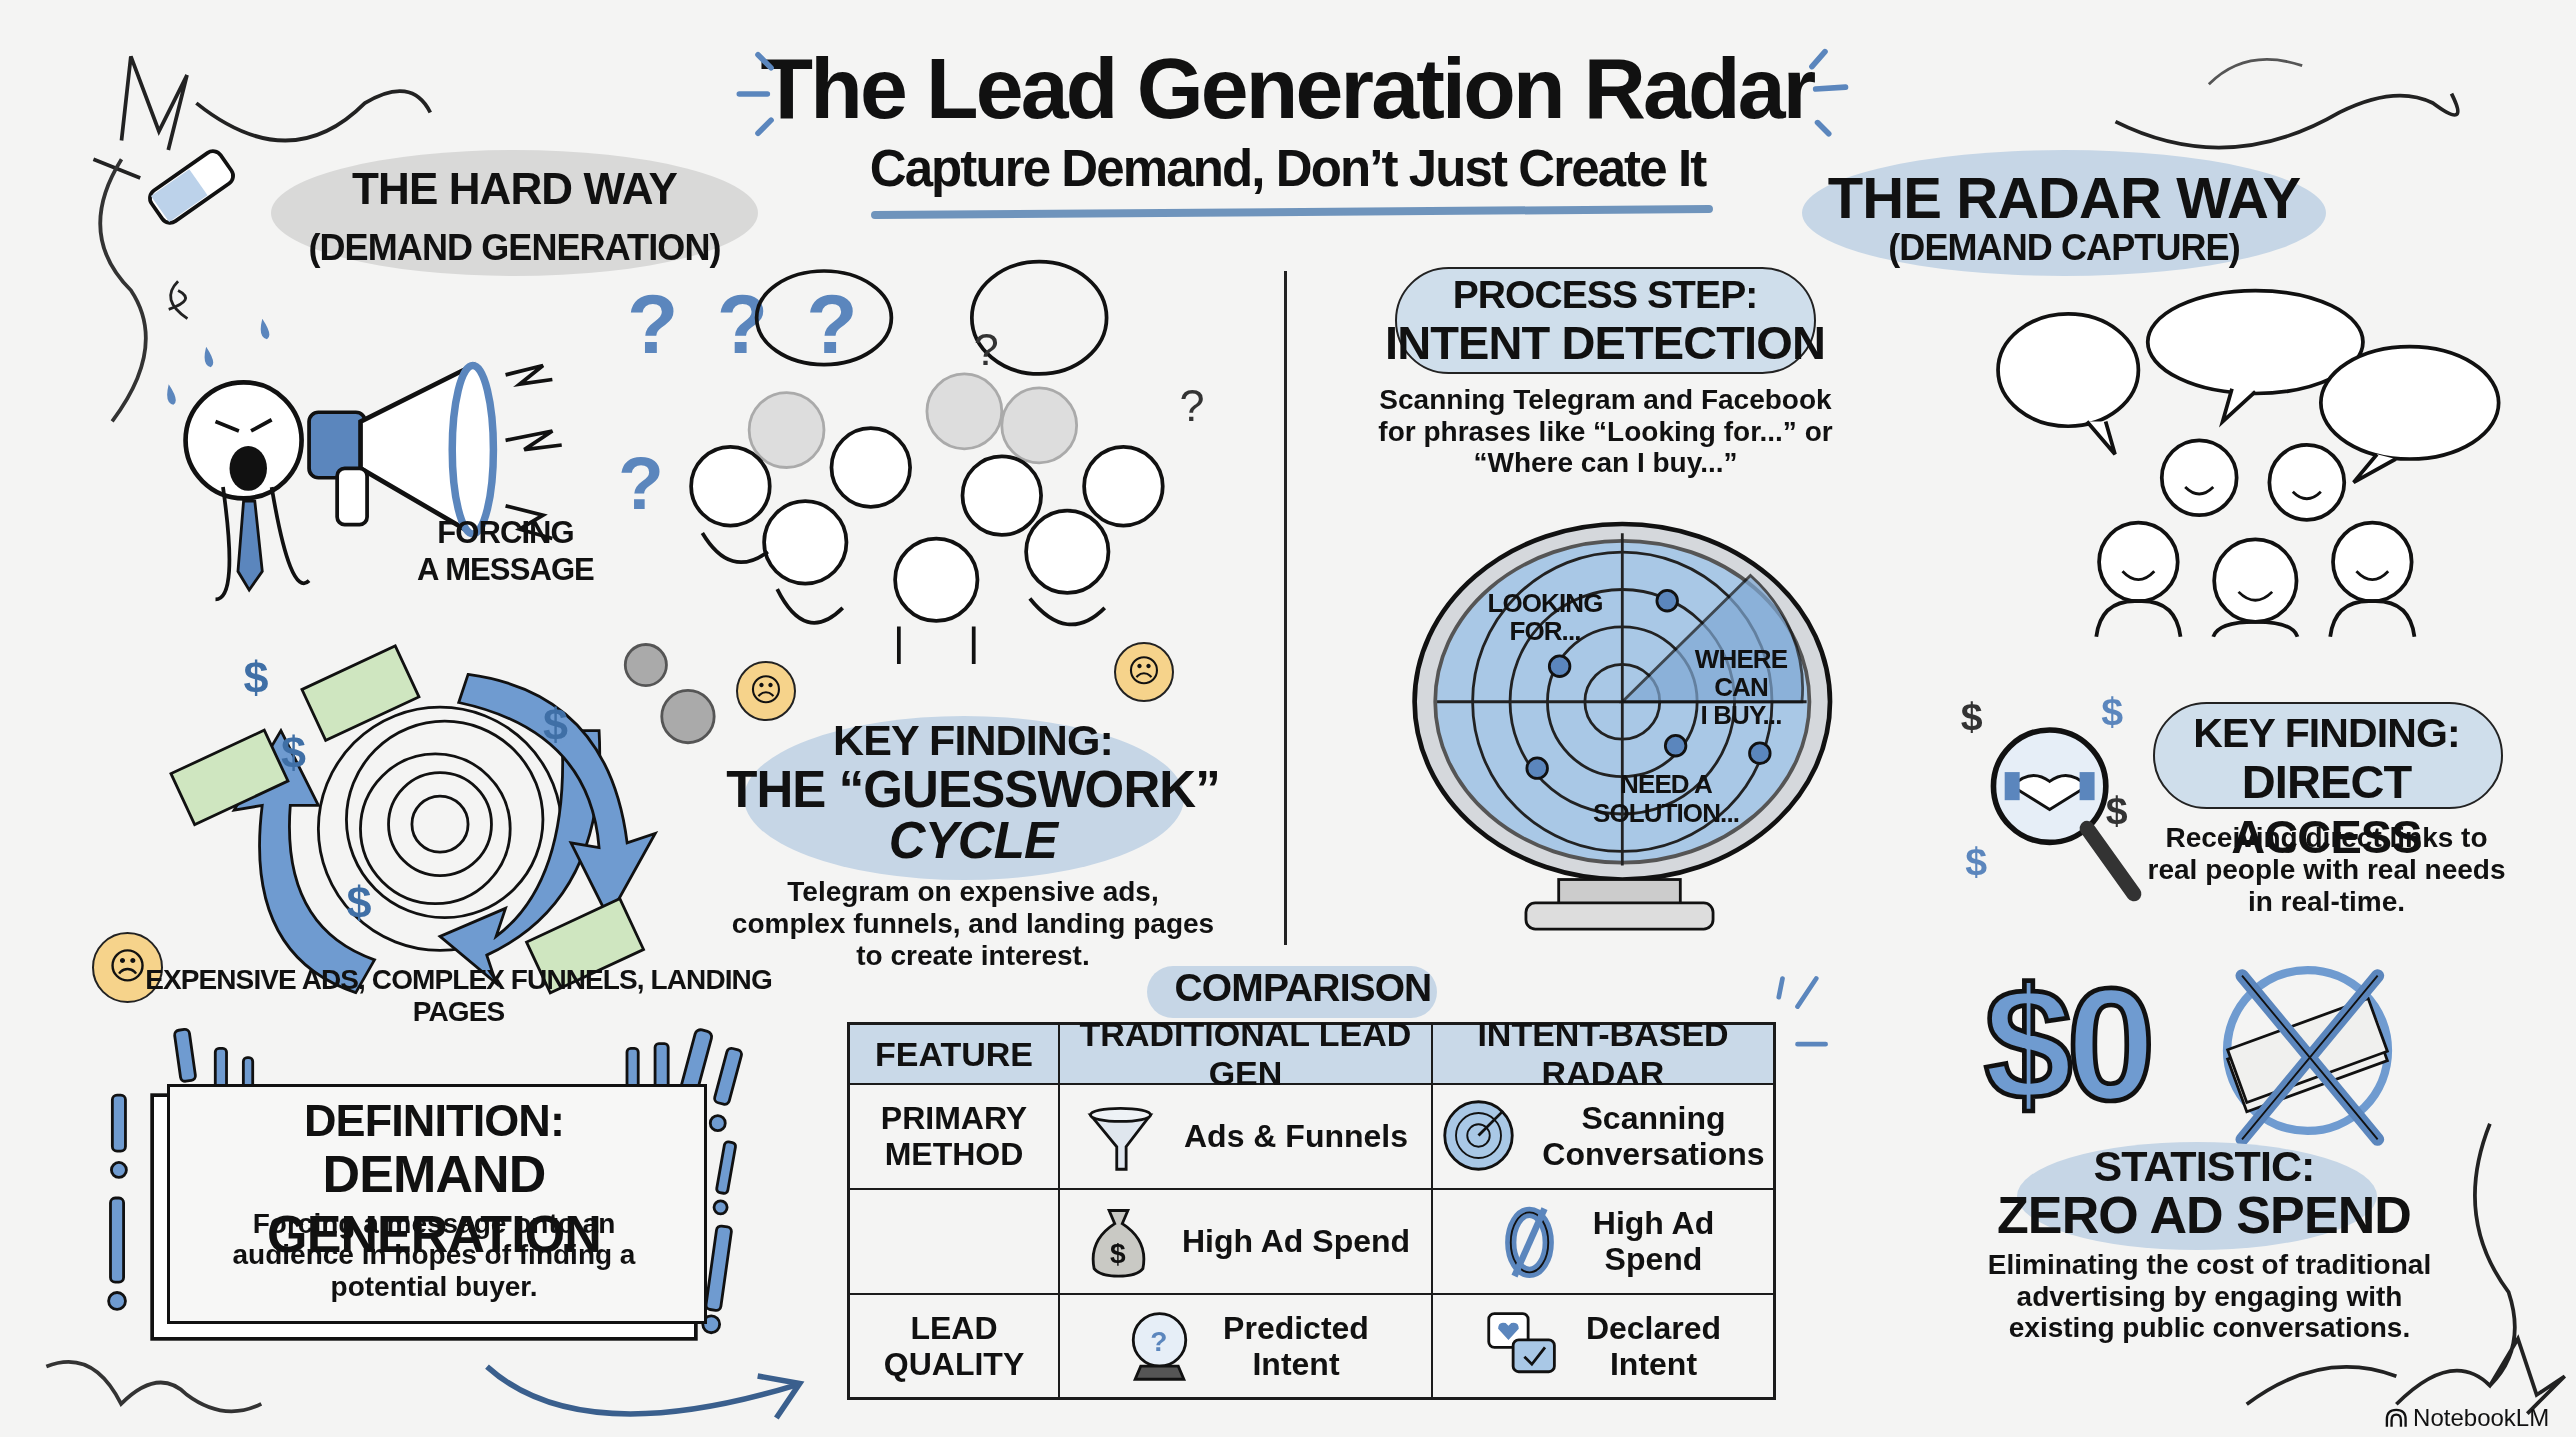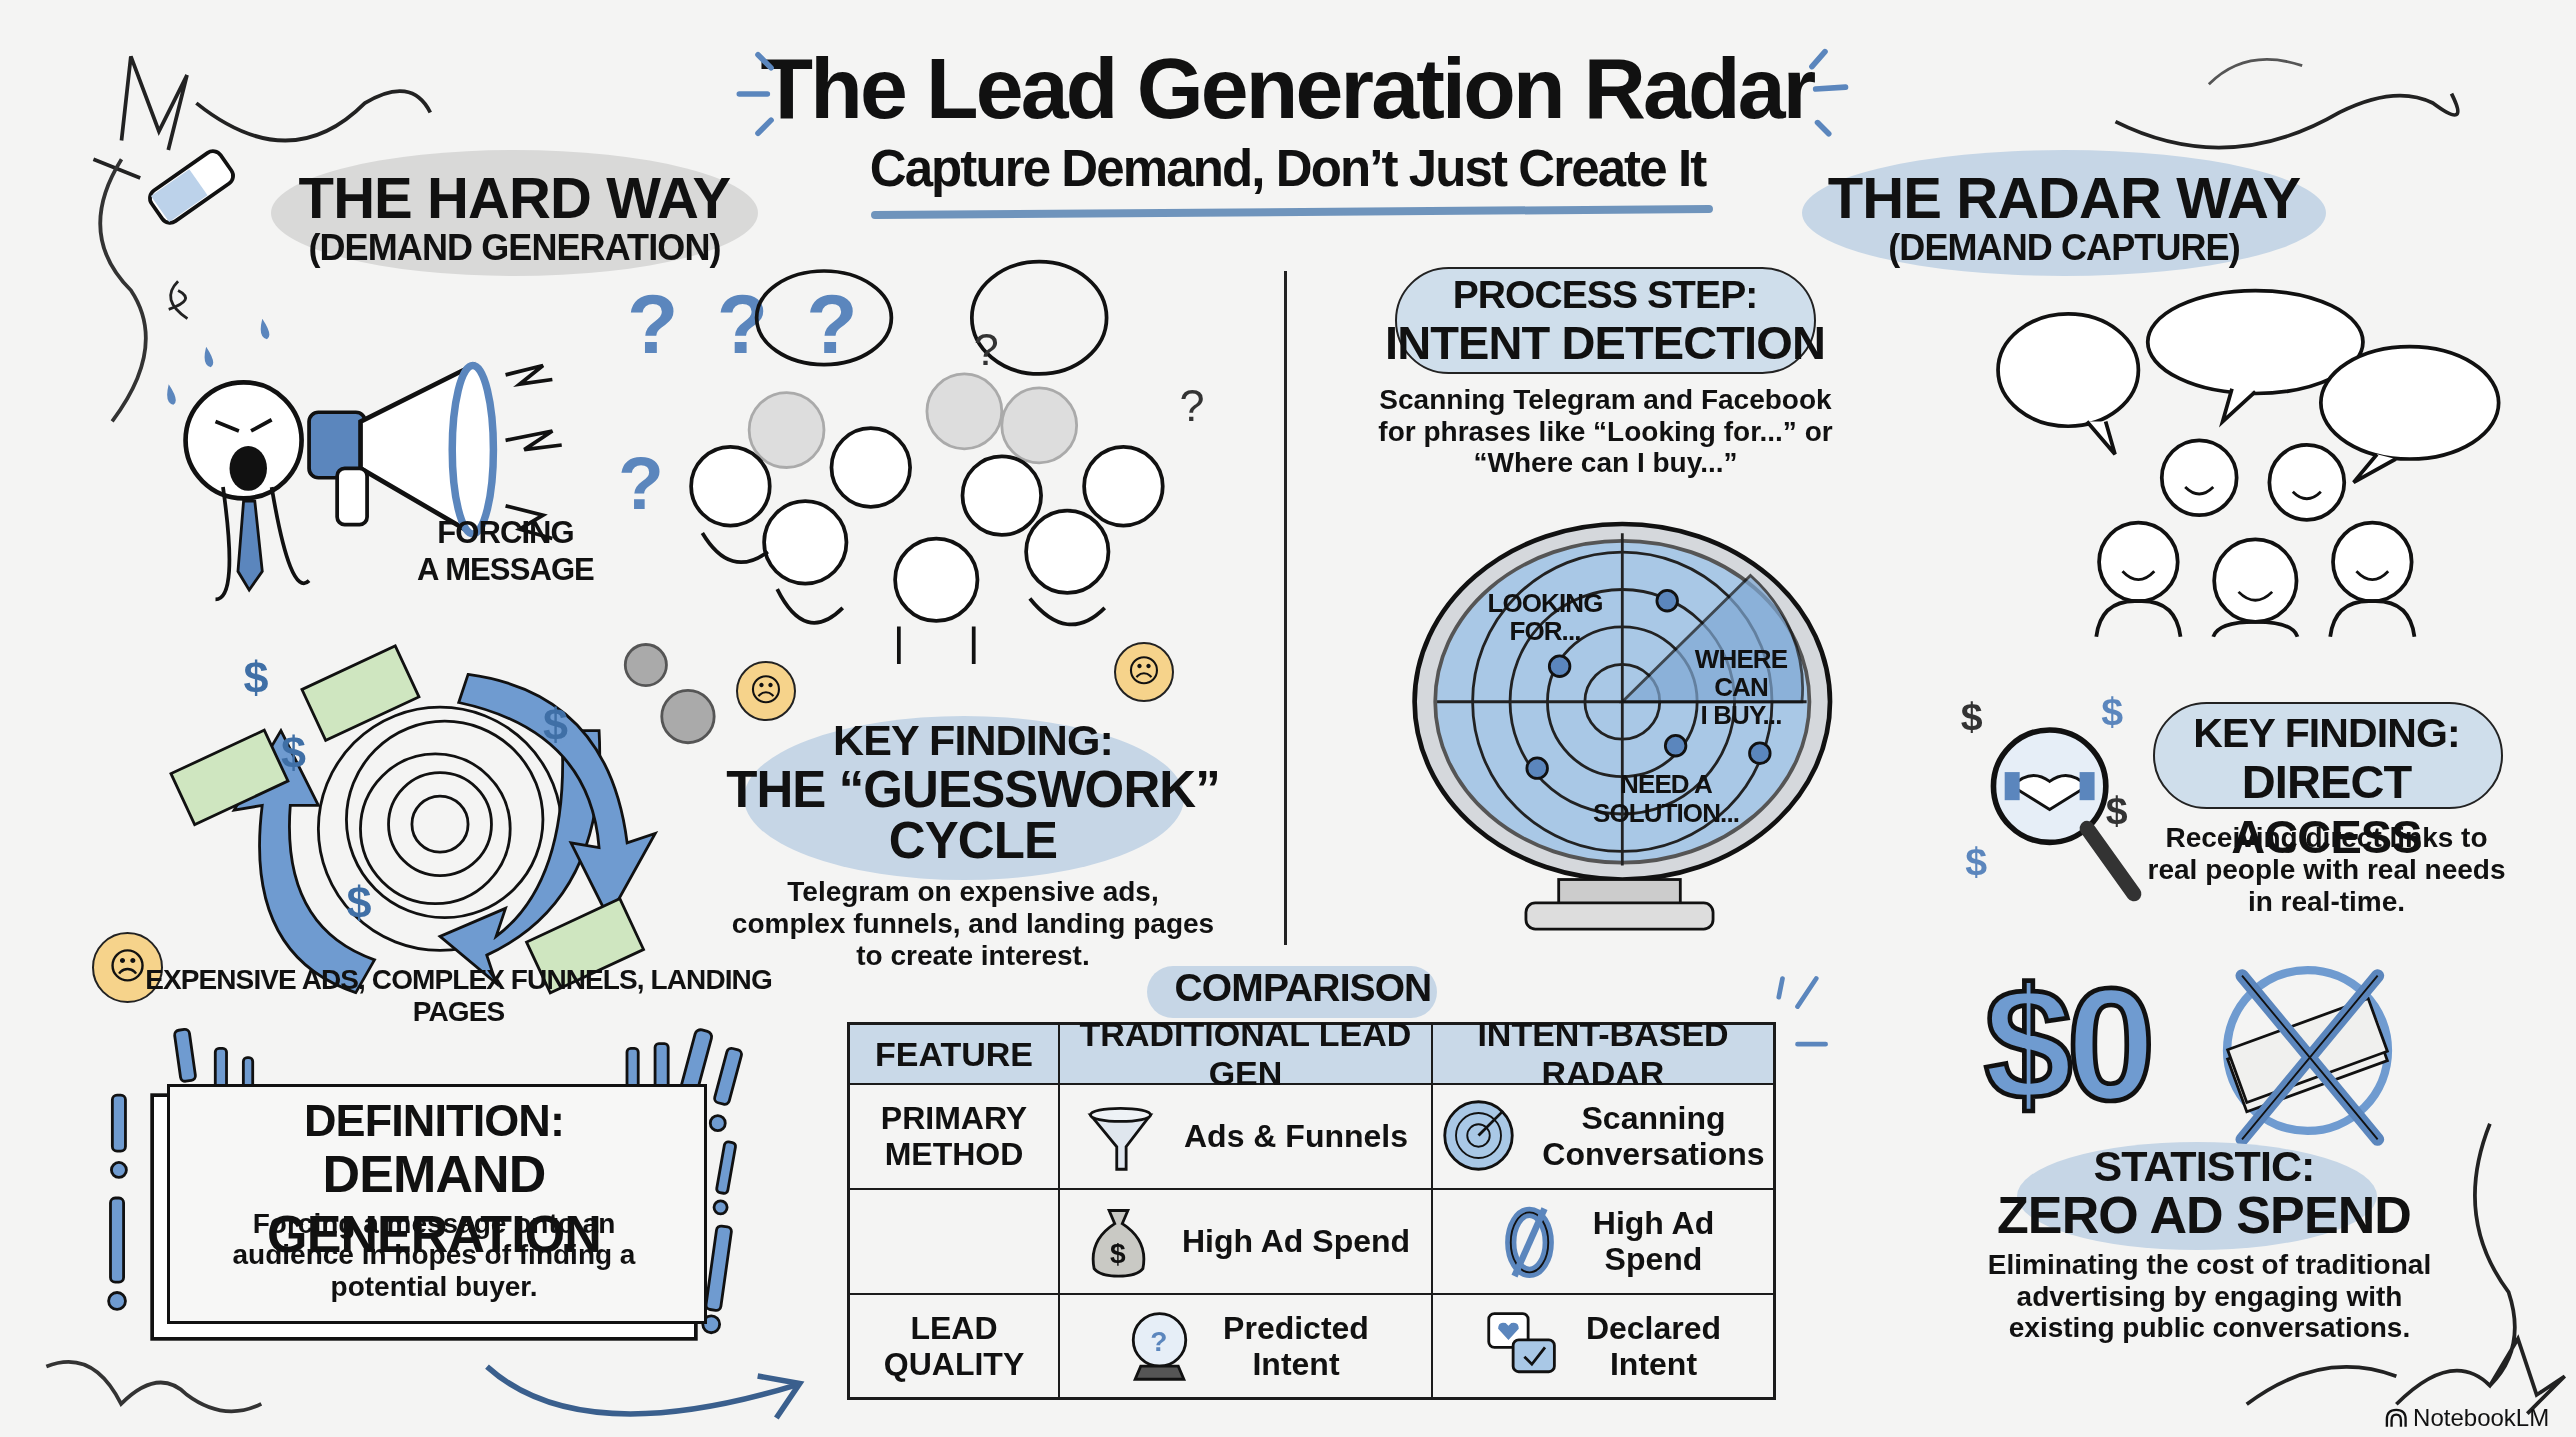--- a/index.html
+++ b/index.html
@@ -52,21 +52,21 @@
   <path d="M100 40 Q140 0 200 20" stroke="#555" stroke-width="3" fill="none"></path>
 </svg>
 <svg style="left:2209px;top:1105px;" width="356" height="318" viewBox="0 0 380 340">
   <path d="M300 20 Q260 120 320 200 Q340 260 300 300 M200 320 Q260 260 300 300 L330 250 L350 310 L380 290 L340 330 M40 320 Q120 260 200 290" stroke="#222" stroke-width="4" fill="none"></path>
 </svg>
 <svg style="left:37px;top:1329px;" width="243" height="103" viewBox="0 0 260 110">
   <path d="M10 40 Q60 20 90 80 Q130 40 160 70 Q200 100 240 80" stroke="#333" stroke-width="4" fill="none"></path>
 </svg>
 
 <div class="abs blob-grey" style="left:271px;top:150px;width:487px;height:126px;"></div>
-<div class="abs center cond" style="left:262px;top:164px;width:505px;font-size:58px;text-align:center;">THE HARD WAY</div>
+<div class="abs center cond" style="left:262px;top:164px;width:505px;font-size:44px;text-align:center;">THE HARD WAY</div>
 <div class="abs center cond" style="left:262px;top:227px;width:505px;font-size:36px;">(DEMAND GENERATION)</div>
 
 <svg style="left:150px;top:281px;" width="393" height="328" viewBox="0 0 420 350">
   <path d="M40 40 Q10 20 30 0 M20 30 Q50 20 30 10" stroke="#222" stroke-width="3" fill="none"></path>
   <circle cx="100" cy="170" r="62" fill="#fff" stroke="#111" stroke-width="5"></circle>
   <path d="M70 150 L95 160 M130 148 L108 160" stroke="#111" stroke-width="4"></path>
   <ellipse cx="105" cy="200" rx="20" ry="24" fill="#111"></ellipse>
   <path d="M78 220 Q95 340 70 340 M130 220 Q150 340 170 320" stroke="#111" stroke-width="4" fill="none"></path>
   <polygon points="100,235 112,235 120,310 106,330 94,310" fill="#5b86bd" stroke="#111" stroke-width="3"></polygon>
   <rect x="170" y="140" width="60" height="70" rx="10" fill="#5b86bd" stroke="#111" stroke-width="4"></rect>
@@ -133,21 +133,21 @@
   <g fill="#aaa" stroke="#555" stroke-width="3">
     <circle cx="520" cy="30" r="22"></circle>
       <circle cx="565" cy="85" r="28"></circle>
   </g>
 </svg>
 <div class="abs cond" style="left:140px;top:964px;width:637px;font-size:28px;text-align:center;transform:rotate(0deg);">EXPENSIVE ADS, COMPLEX FUNNELS, LANDING PAGES</div>
 
 <div class="abs blob-blue" style="left:744px;top:716px;width:440px;height:164px;"></div>
 <div class="abs center cond" style="left:711px;top:716px;width:524px;font-size:43px;">KEY FINDING:</div>
 <div class="abs center cond" style="left:711px;top:760px;width:524px;font-size:51px;">THE “GUESSWORK”</div>
-<div class="abs center cond" style="left:711px;top:811px;width:524px;font-size:51px;">CYCLE</div>
+<div class="abs center cond" style="left:711px;top:811px;width:524px;font-size:51px;font-style:italic;">CYCLE</div>
 <div class="abs center" style="left:711px;top:876px;width:524px;font-size:28px;font-weight:700;">Telegram on expensive ads,</div>
 <div class="abs center" style="left:711px;top:908px;width:524px;font-size:28px;font-weight:700;">complex funnels, and landing pages</div>
 <div class="abs center" style="left:711px;top:940px;width:524px;font-size:28px;font-weight:700;">to create interest.</div>
 
 <svg style="left:103px;top:1020px;" width="655" height="356" viewBox="0 0 700 380">
   <g fill="#6f9bd0" stroke="#111" stroke-width="3">
     <rect x="80" y="10" width="16" height="55" rx="5" transform="rotate(-8 88 40)"></rect>
       <circle cx="92" cy="85" r="9"></circle>
     <rect x="120" y="30" width="12" height="42" rx="4"></rect>
       <circle cx="126" cy="92" r="7"></circle>

